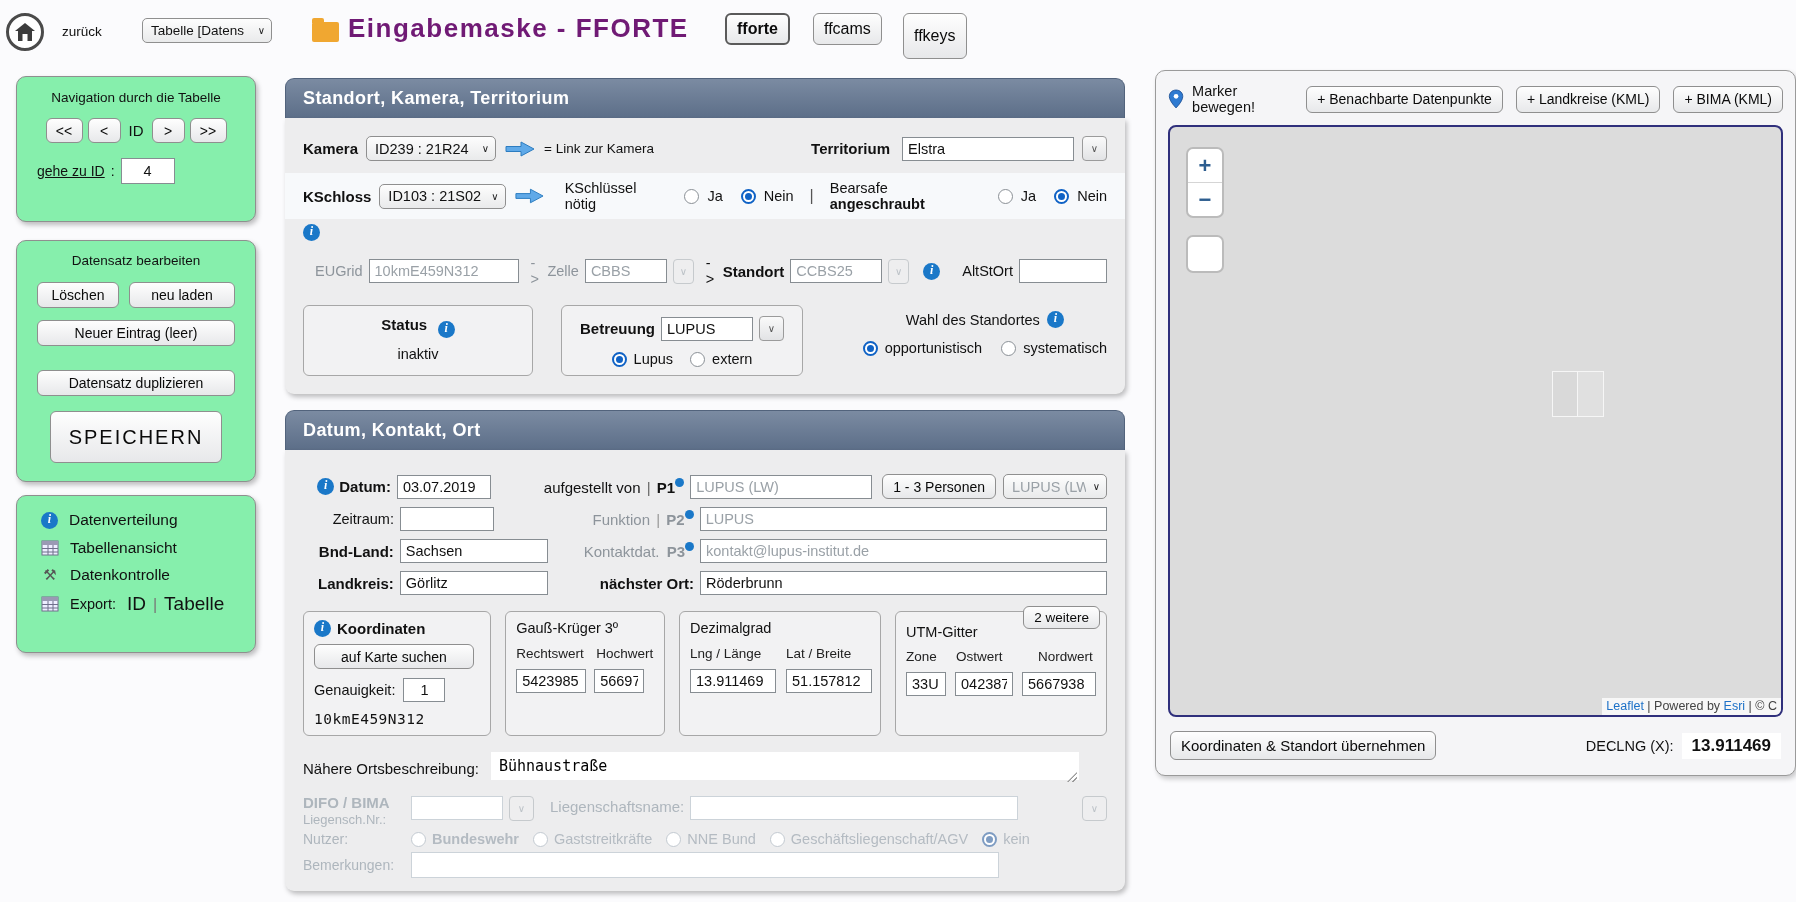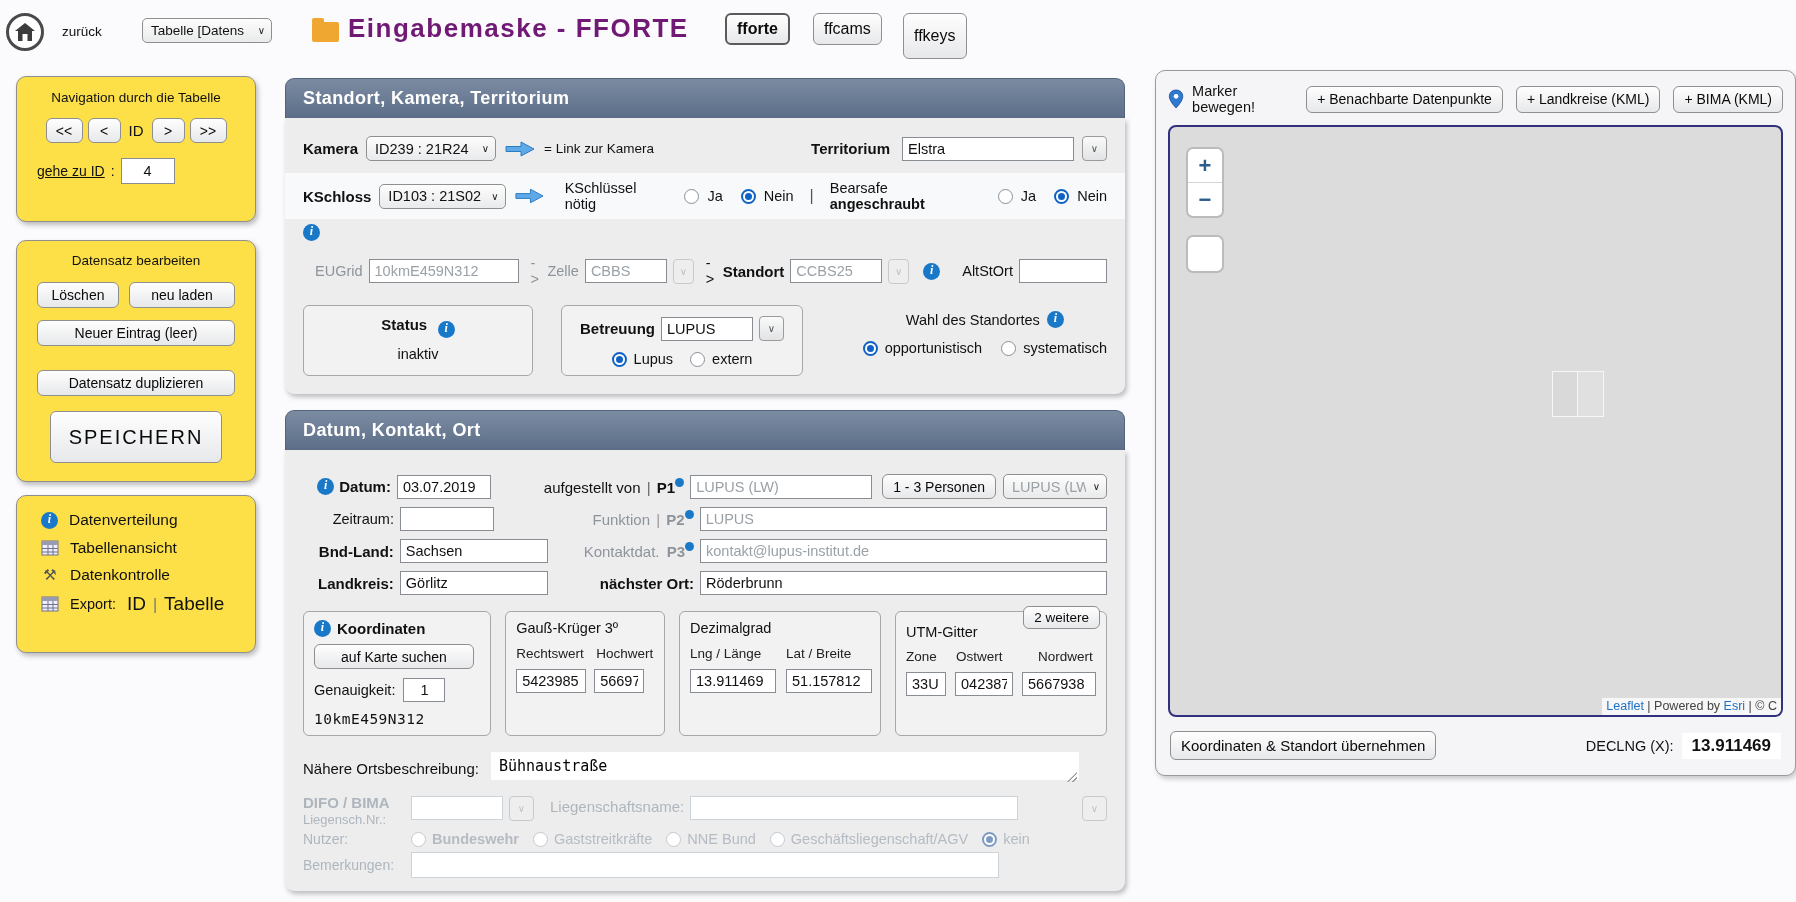--- a/index.html
+++ b/index.html
@@ -34,21 +34,21 @@
   .radio.checked::after { content:""; position:absolute; left:2px; top:2px; right:2px; bottom:2px;
            border-radius:50%; background:#0f62c5; }
   .radio.dim { border-color:#c3cad1; }
   .radio.dim.checked { border-color:#7e9cc2; }
   .radio.dim.checked::after { background:#7e9cc2; }
   .info { flex:none; display:inline-block; width:17px; height:17px; border-radius:50%;
           background:#1a78c8; color:#fff; text-align:center; line-height:17px;
           font:italic bold 12px "Liberation Serif",serif; }
   .info.tiny { width:9px; height:9px; line-height:9px; font-size:7px; vertical-align:6px; }
 
-  .panel { position:absolute; background:#fde047; border:1px solid #8f8f8f; border-radius:10px;
+  .panel { position:absolute; background:#86efac; border:1px solid #8f8f8f; border-radius:10px;
            box-shadow:2px 3px 5px rgba(0,0,0,.25); }
   .sec { position:absolute; width:840px; }
   .sec-hdr { height:40px; border:1px solid #52637c; border-bottom:none; border-radius:9px 9px 0 0;
              background:linear-gradient(#7b8ba2,#5c6e88); color:#fff; display:flex; align-items:center;
              padding-left:17px; font-size:18px; font-weight:bold; letter-spacing:.4px; }
   .sec-body { background:#ededee; border-radius:0 0 9px 9px; box-shadow:2px 3px 5px rgba(0,0,0,.25);
               padding:10px 18px 16px; }
   .row { display:flex; align-items:center; }
   .b { font-weight:bold; }
   .g { color:#8d949b; }

